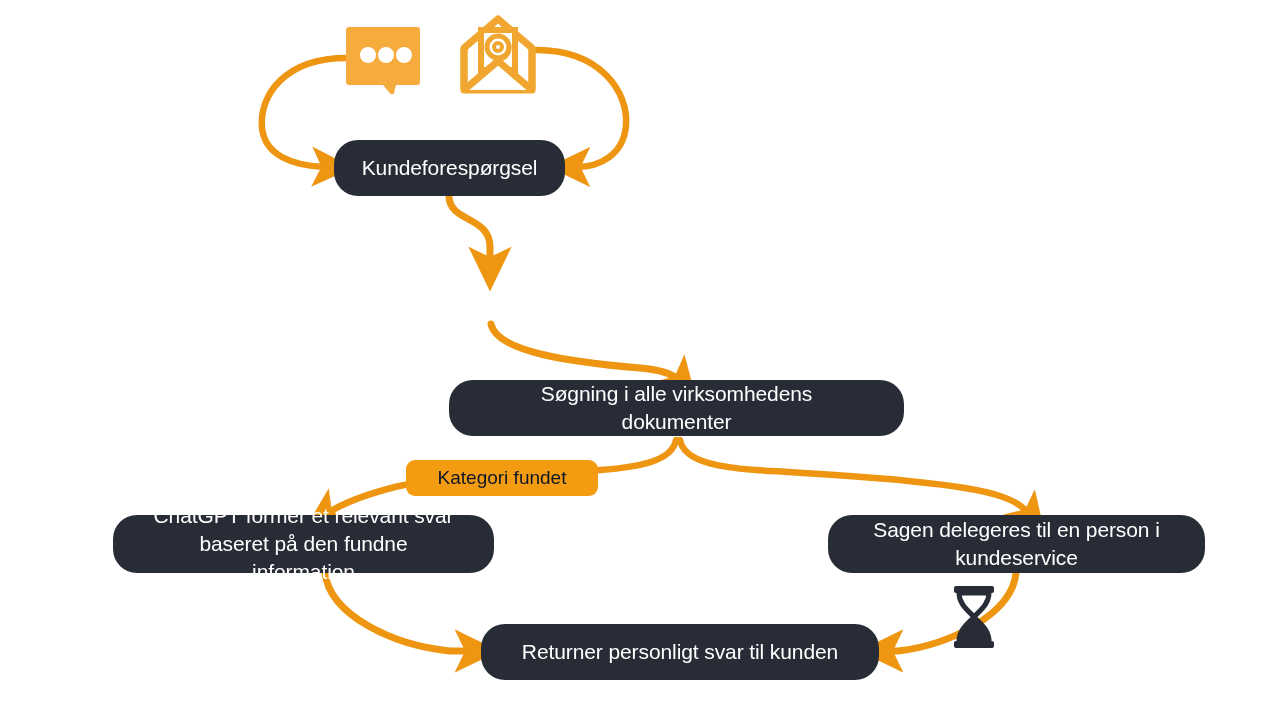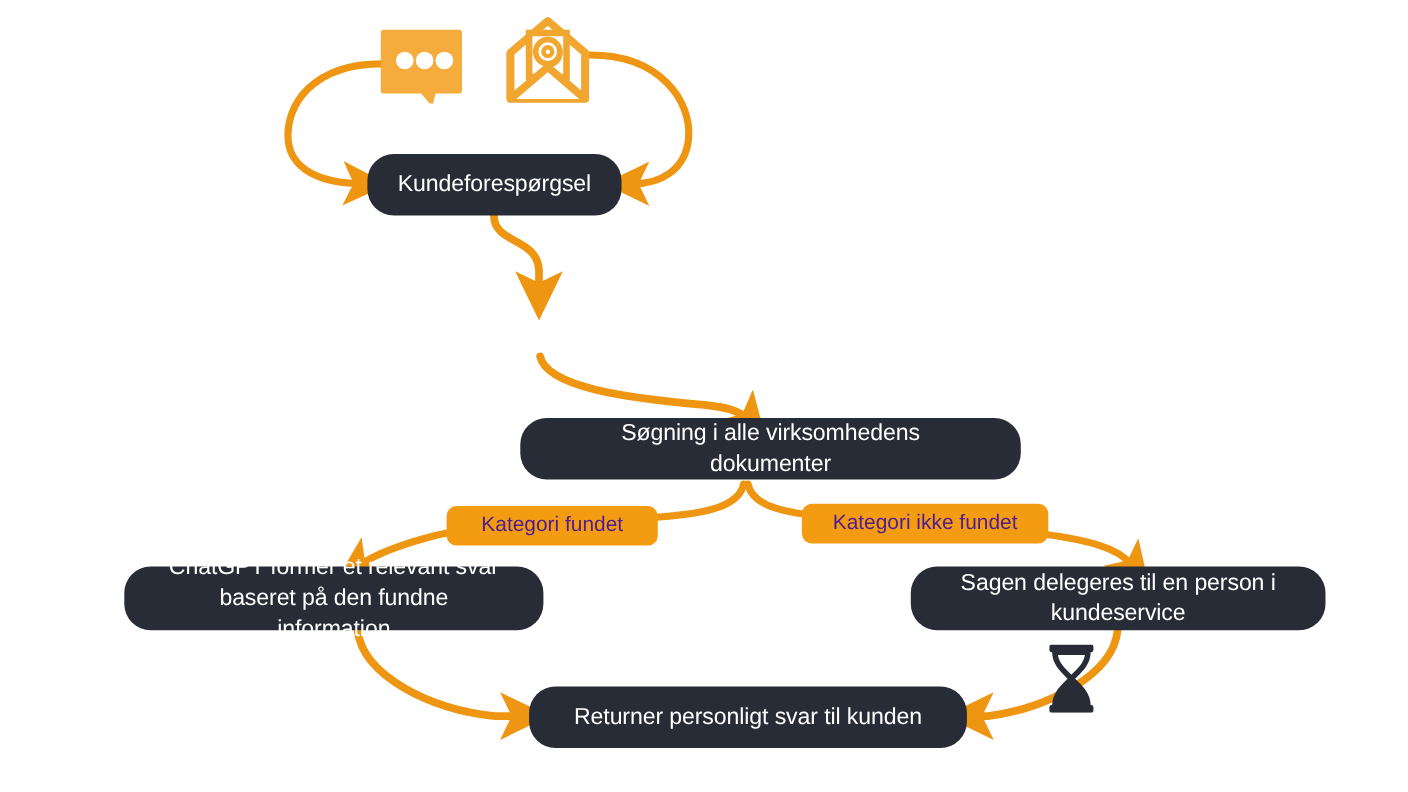--- a/index.html
+++ b/index.html
@@ -41,21 +41,21 @@
     font-size: 21px;
     line-height: 1.33;
     letter-spacing: -0.1px;
     padding: 6px 36px;
     z-index: 5;
   }
   .badge {
     position: absolute;
     box-sizing: border-box;
     background: #f49c11;
-    color: #4c1d95;
+    color: #0f172a;
     border-radius: 9px;
     display: flex;
     align-items: center;
     justify-content: center;
     text-align: center;
     font-size: 19px;
     line-height: 1.25;
     padding: 4px 16px;
     z-index: 6;
   }
@@ -127,37 +127,34 @@
       <path d="M9,7 h30 c0,12 -11,19 -15,24 c-4,-5 -15,-12 -15,-24 z" fill="none" stroke="#282c36" stroke-width="5"></path>
       <path d="M9,55 h30 c0,-12 -11,-19 -15,-24 c-4,5 -15,12 -15,24 z" fill="#282c36" stroke="#282c36" stroke-width="5" stroke-linejoin="round"></path>
     </svg>
   </div>
 
   <div class="node" style="left:334px; top:140px; width:231px; height:56px;">
     <span>Kundeforespørgsel</span>
   </div>
 
 
-  <div class="node" style="left:449px; top:380px; width:455px; height:56px;margin-left:24px;">
+  <div class="node" style="left:449px; top:380px; width:455px; height:56px;">
     <span>Søgning i alle virksomhedens dokumenter</span>
   </div>
 
   <div class="node" style="left:113px; top:515px; width:381px; height:58px;">
     <span>ChatGPT former et relevant svar baseret på den fundne information</span>
   </div>
 
   <div class="node" style="left:828px; top:515px; width:377px; height:58px;">
     <span>Sagen delegeres til en person i kundeservice</span>
   </div>
 
   <div class="node" style="left:481px; top:624px; width:398px; height:56px;">
     <span>Returner personligt svar til kunden</span>
   </div>
 
   <div class="badge" style="left:406px; top:460px; width:192px; height:36px;">
     <span>Kategori fundet</span>
   </div>
 
-  <div class="badge" style="left:729px; top:458px; width:224px; height:36px;">
-    <span>Kategori ikke fundet</span>
-  </div>
 
 </div>
 
 </body></html>

